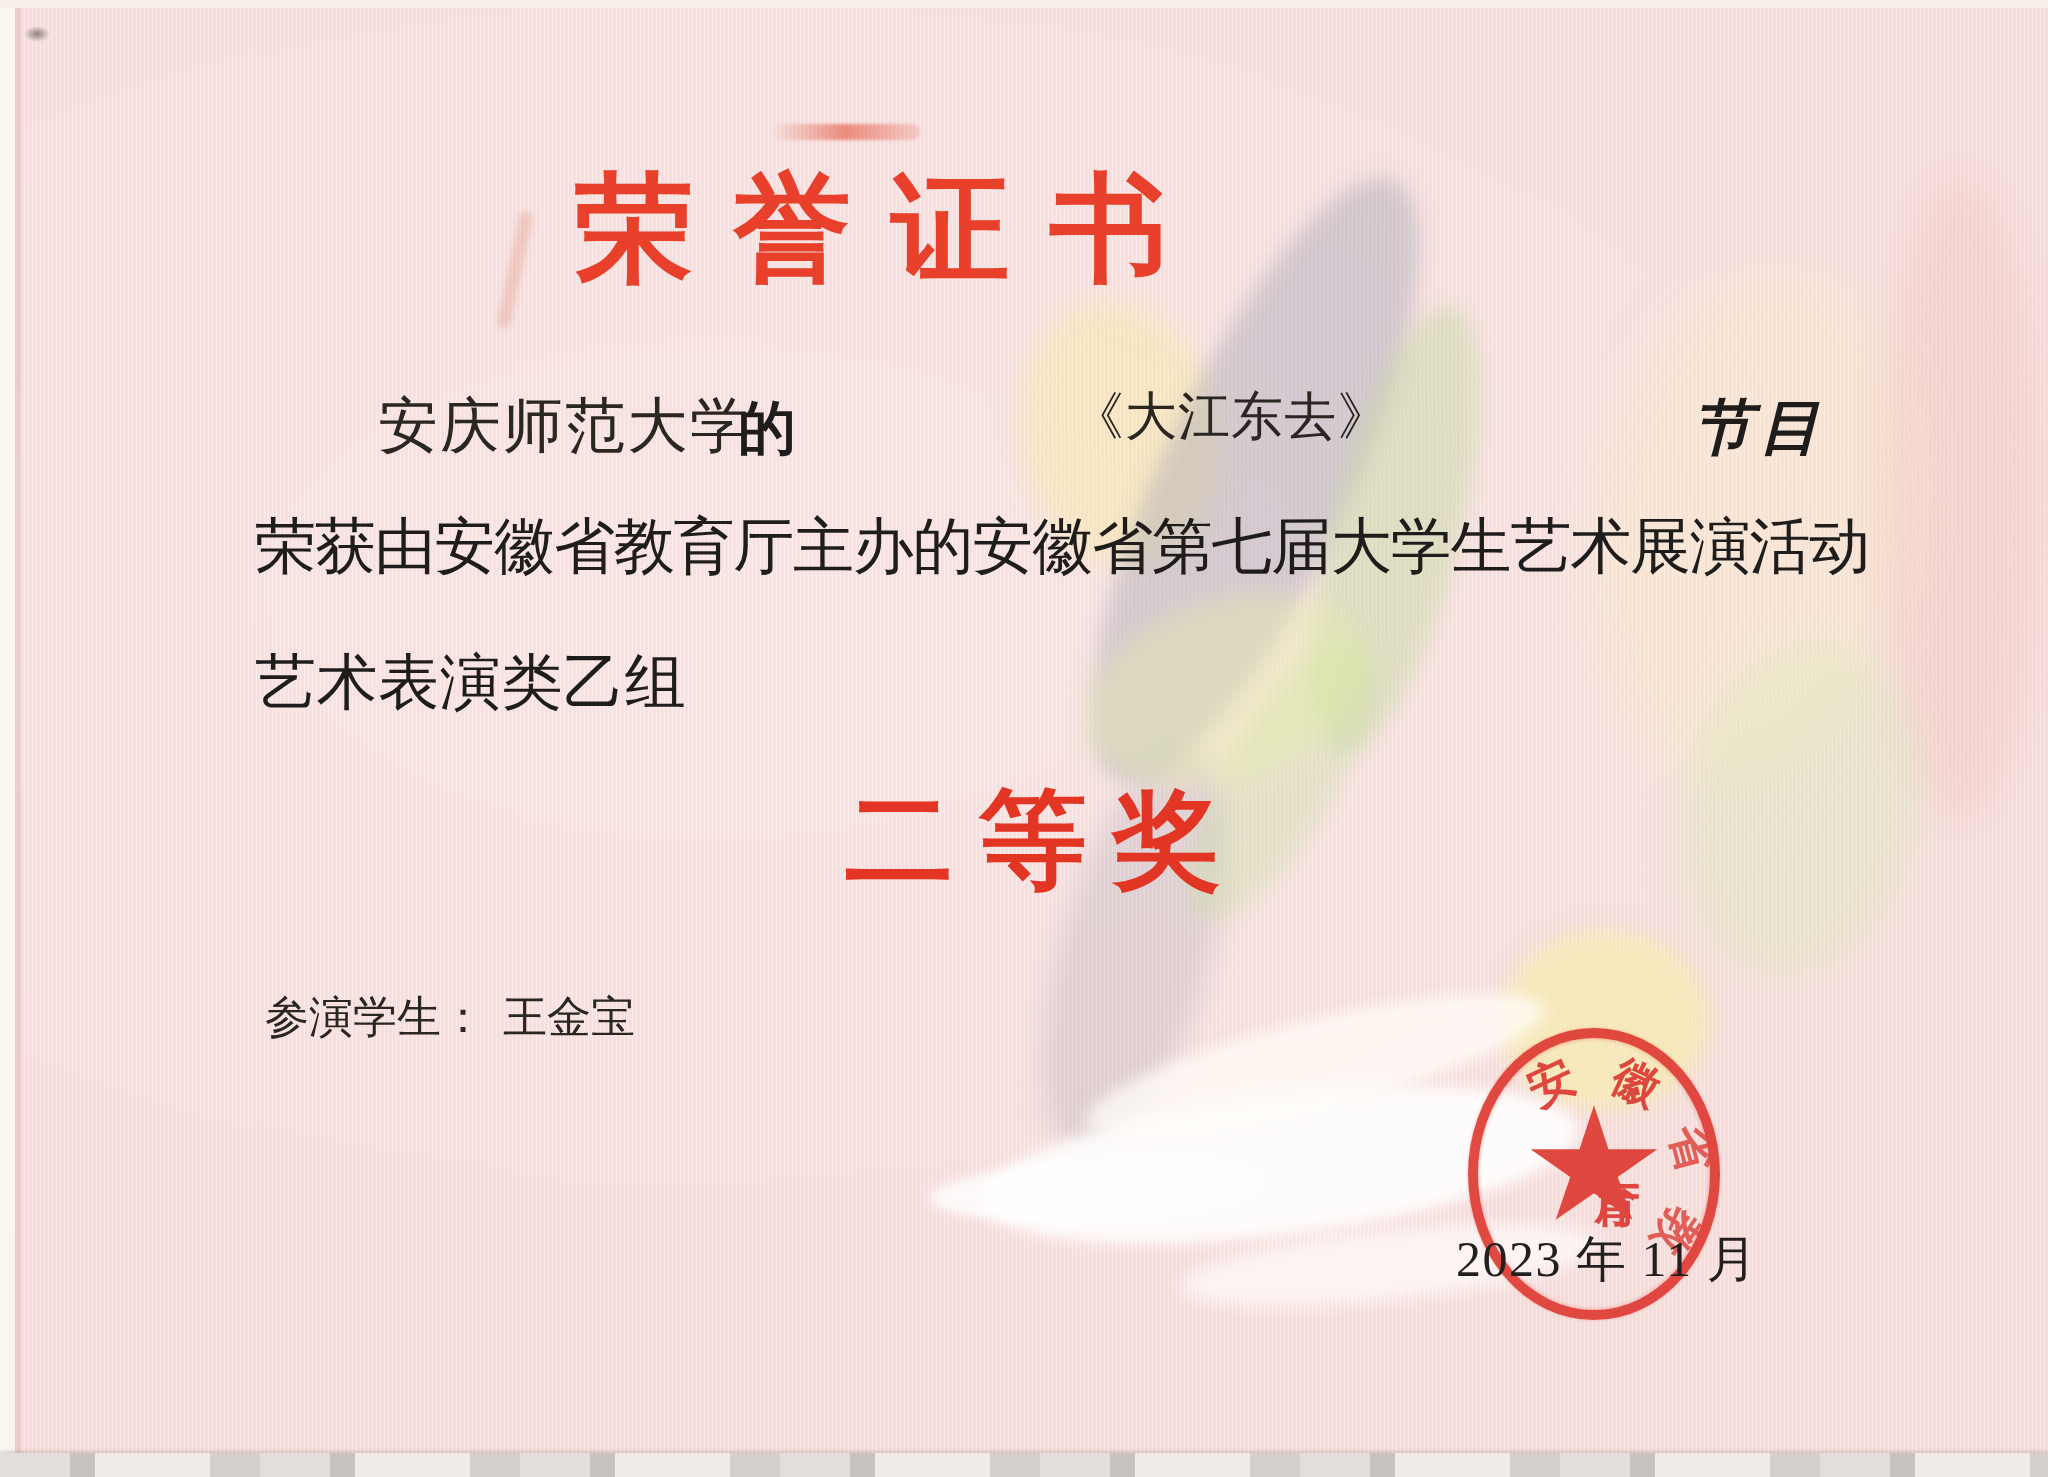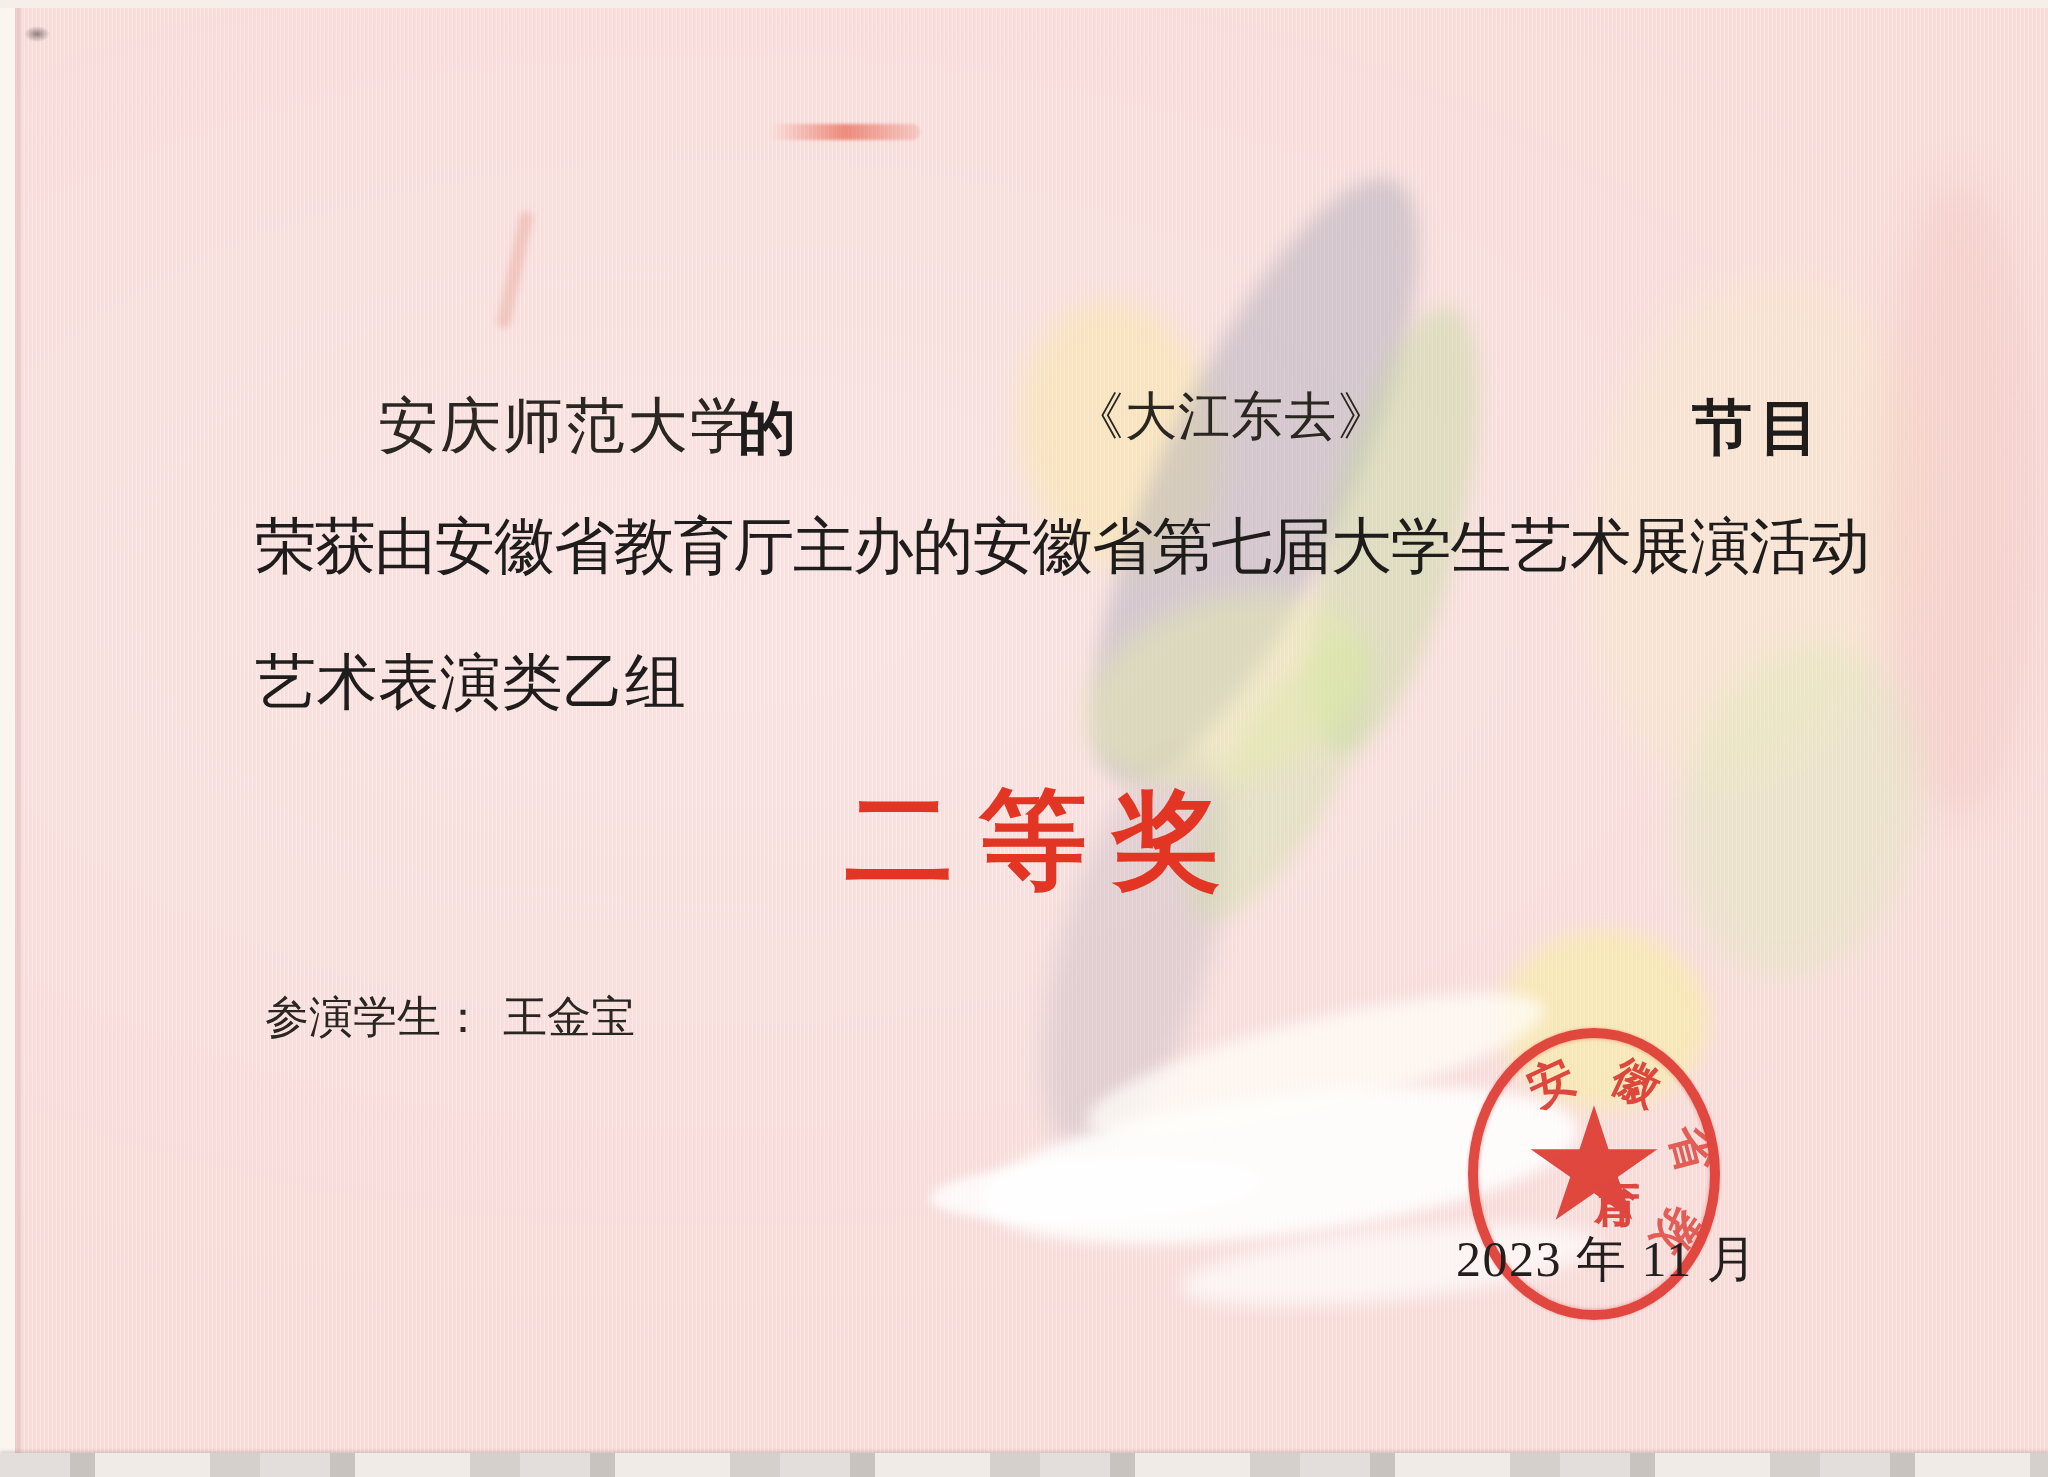--- a/index.html
+++ b/index.html
@@ -60,21 +60,21 @@
     background:rgba(255,255,255,.65);filter:blur(8px);}
   
   .txt{position:absolute;white-space:nowrap;z-index:3;}
   .cert-title{left:575px;top:150px;font-size:118px;font-weight:bold;letter-spacing:.34em;
     color:#e8402a;font-family:"Liberation Serif","DejaVu Serif",serif;}
   .kai{font-family:"DejaVu Serif","Liberation Serif",serif;color:#2a2622;}
   .hei{font-family:"Liberation Sans","DejaVu Sans",sans-serif;color:#1f1d1c;}
   .school{left:378px;top:386px;font-size:60px;letter-spacing:.04em;}
   .particle{left:738px;top:390px;font-size:58px;font-weight:600;}
   .work{left:1072px;top:382px;font-size:52px;letter-spacing:.02em;}
-  .suffix{left:1692px;top:388px;font-size:60px;font-weight:600;letter-spacing:.12em;}
+  .suffix{left:1692px;top:388px;font-size:60px;font-weight:600;letter-spacing:.12em;font-style:italic;}
   .bodyline1{left:255px;top:506px;font-size:61px;font-weight:500;letter-spacing:-.02em;}
   .bodyline2{left:255px;top:642px;font-size:61px;font-weight:500;letter-spacing:.01em;}
   .award{left:845px;top:768px;font-size:108px;font-weight:bold;letter-spacing:.24em;color:#e23524;
     font-family:"Liberation Serif","DejaVu Serif",serif;text-align:right;}
   .credit1{left:265px;top:988px;font-size:44px;text-align:right;}
   .credit2{left:265px;top:1076px;font-size:52px;}
   .credit-val{margin-left:18px;}
   .issuer{left:1443px;top:1152px;font-size:59px;font-weight:600;letter-spacing:.02em;z-index:4;}
   .cert-date{left:1456px;top:1226px;font-size:50px;color:#221f1e;letter-spacing:.03em;z-index:4;}
   
@@ -129,20 +129,21 @@
     <div class="seal-ring"></div>
     <div class="seal-star"></div>
     <span class="seal-char">安</span>
     <span class="seal-char">徽</span>
     <span class="seal-char">省</span>
     <span class="seal-char">教</span>
     <span class="seal-char">育</span>
     <span class="seal-char">厅</span>
   </div>
 
+  <div class="txt cert-title">荣誉证书</div>
 
   <div class="txt kai school">安庆师范大学</div>
   <div class="txt hei particle">的</div>
   <div class="txt kai work">《大江东去》</div>
   <div class="txt hei suffix">节目</div>
 
   <div class="txt hei bodyline1">荣获由安徽省教育厅主办的安徽省第七届大学生艺术展演活动</div>
   <div class="txt hei bodyline2">艺术表演类乙组</div>
 
   <div class="txt award">二等奖</div>

